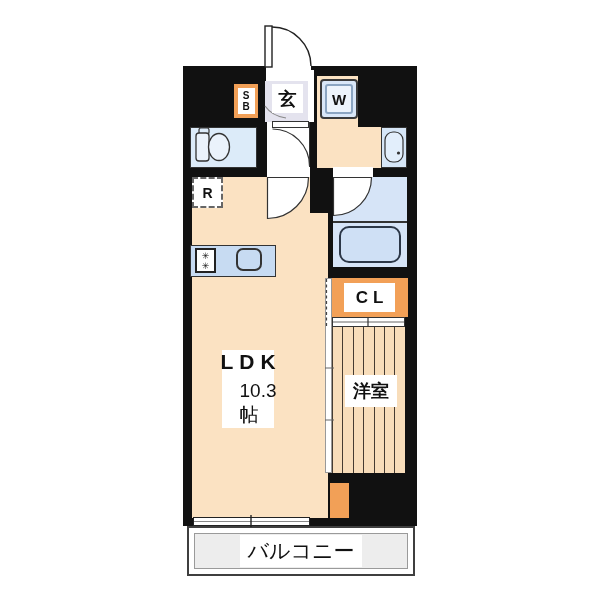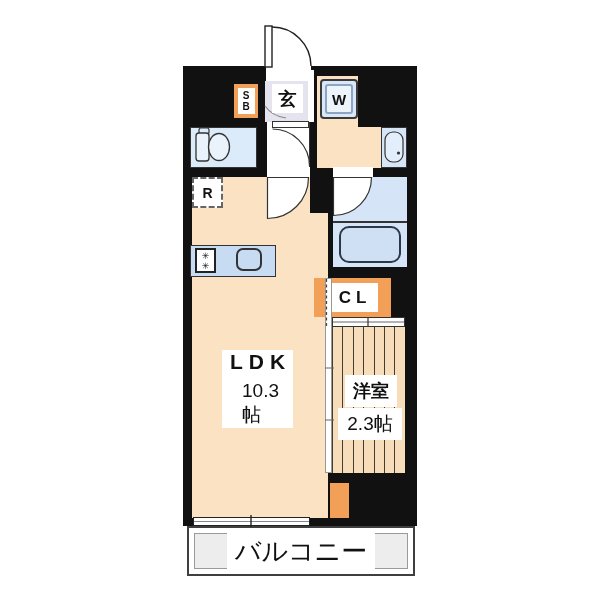--- a/index.html
+++ b/index.html
@@ -35,43 +35,43 @@
   #tub{left:339px;top:226px;width:62px;height:37px;background:#cfe0f5;border:2px solid #2c3747;border-radius:10px;}
   
   #ldk-a{left:192px;top:177px;width:118px;height:341px;background:#fbe2c2;}
   #ldk-b{left:310px;top:213px;width:18px;height:305px;background:#fbe2c2;}
   #r-box{left:192px;top:177px;width:31px;height:31px;background:#fff;border:2px dashed #666;
          display:flex;align-items:center;justify-content:center;font-size:14px;font-weight:bold;}
   #kitchen{left:190px;top:245px;width:86px;height:32px;background:#c7dbf2;border:1px solid #333;}
   #stove{left:195px;top:248px;width:21px;height:25px;background:#fff;border:2px solid #222;
          display:flex;flex-direction:column;align-items:center;justify-content:center;font-size:9px;line-height:10px;}
   #sink{left:236px;top:248px;width:26px;height:23px;background:#c7dbf2;border:2px solid #333;border-radius:7px;}
-  #ldk-label-box{left:222px;top:350px;width:71px;height:78px;background:#fff;display:flex;flex-direction:column;
+  #ldk-label-box{left:222px;top:350px;width:52px;height:78px;background:#fff;display:flex;flex-direction:column;
                  align-items:center;justify-content:center;gap:6px;}
   #ldk-name{font-size:21px;font-weight:600;letter-spacing:6px;margin-left:6px;}
   #ldk-size{font-size:19px;font-weight:500;margin-left:20px;}
   
-  #cl{left:314px;top:278px;width:77px;height:39px;background:#f2a057;display:flex;align-items:center;justify-content:center;}
+  #cl{left:331px;top:278px;width:77px;height:39px;background:#f2a057;display:flex;align-items:center;justify-content:center;}
   #cl-inner{width:46px;height:29px;background:#fff;display:flex;align-items:center;justify-content:center;
             font-size:17px;font-weight:bold;letter-spacing:5px;padding-left:5px;}
   #track{left:332px;top:317px;width:73px;height:10px;background:#fff;border:1px solid #333;}
   #partition{left:325px;top:278px;width:7px;height:195px;background:#fff;border:1px solid #999;}
   #yoshitsu{left:332px;top:327px;width:73px;height:146px;background:#f8ddba;
             background-image:repeating-linear-gradient(90deg,rgba(50,42,35,0.9) 0px,rgba(50,42,35,0.9) 1px,transparent 1px,transparent 10.4px);}
   #yoshitsu-name-box{left:345px;top:375px;width:52px;height:32px;background:#fff;display:flex;align-items:center;justify-content:center;
                      font-size:18px;font-weight:600;}
   #yoshitsu-size-box{left:338px;top:408px;width:64px;height:32px;background:#fff;display:flex;align-items:center;justify-content:center;
                      font-size:19px;font-weight:500;}
   #orange-block{left:330px;top:483px;width:19px;height:35px;background:#f2a057;}
   
   #window-bottom{left:193px;top:517px;width:117px;height:9px;background:#fff;border:1px solid #222;}
   #balcony{left:187px;top:526px;width:228px;height:50px;background:#fff;border:2px solid #3f3f3f;}
   #balcony-inner{left:5px;top:5px;right:5px;bottom:5px;background:#ededed;border:1px solid #9a9a9a;
                  display:flex;align-items:center;justify-content:center;}
-  #balcony-label-box{background:#fff;padding:2px 8px;font-size:26px;font-weight:500;}
+  #balcony-label-box{background:#fff;padding:2px 8px;font-size:21px;font-weight:500;}
   #genkan-label-box{left:272px;top:84px;width:31px;height:29px;background:#fff;display:flex;align-items:center;justify-content:center;
                     font-size:18px;font-weight:bold;}
   #svg-overlay{left:0;top:0;width:600px;height:600px;pointer-events:none;}
 </style>
 </head>
 <body>
 
 <div id="canvas">
 
   <div id="plan-bg" class="abs"></div>
@@ -173,15 +173,14 @@
       <line x1="325" y1="420" x2="334" y2="420" stroke="#666" stroke-width="1"></line>
     </g>
   </svg>
 
   <div id="genkan-label-box" class="abs">玄</div>
   <div id="ldk-label-box" class="abs">
     <span id="ldk-name">LDK</span>
     <span id="ldk-size">10.3帖</span>
   </div>
   <div id="yoshitsu-name-box" class="abs">洋室</div>
-  <div id="yoshitsu-size-box" class="abs">2.3帖</div>
 
 </div>
 
 </body></html>

